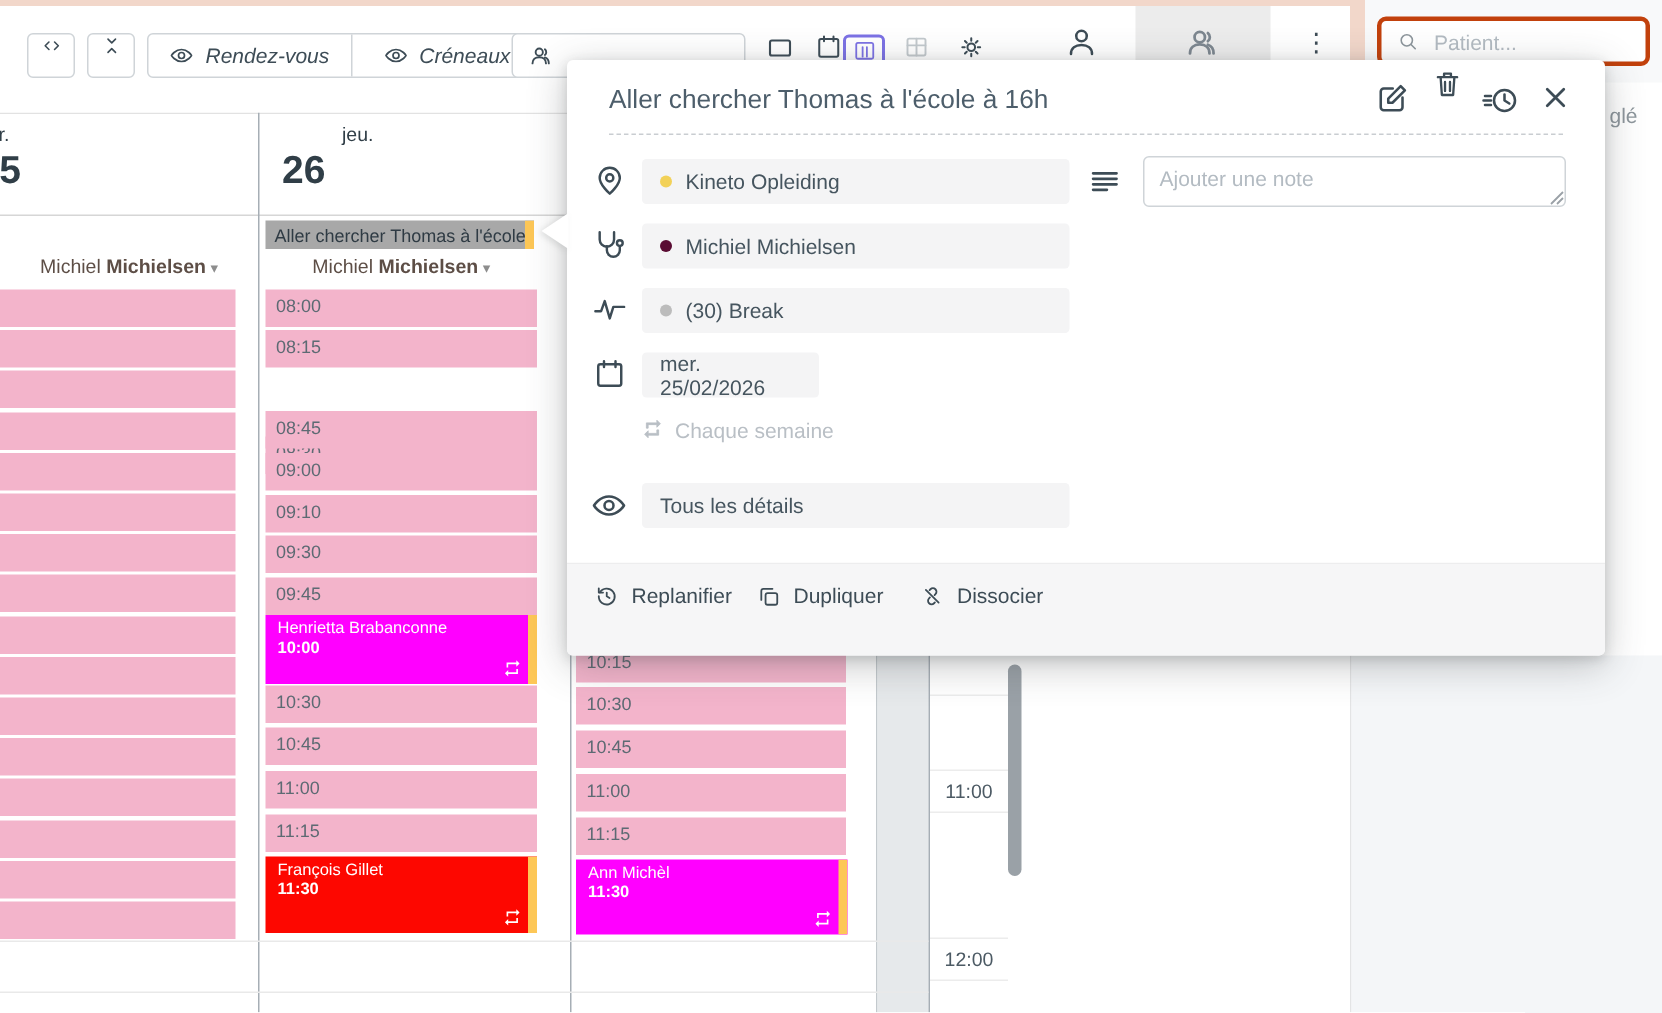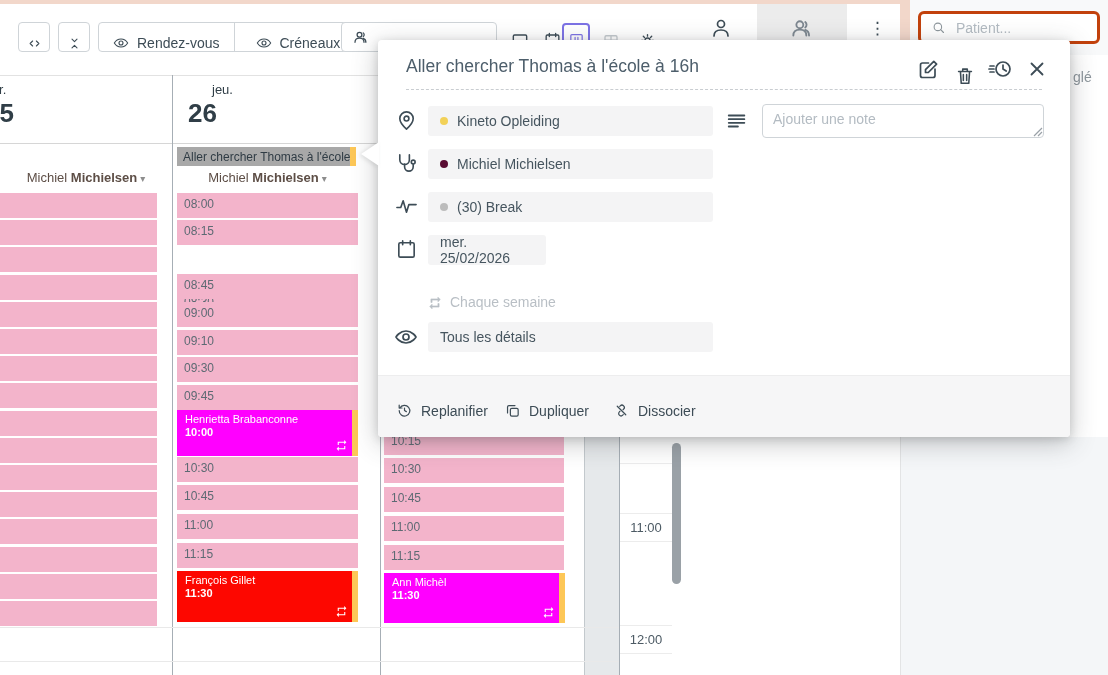--- a/index.html
+++ b/index.html
@@ -7,21 +7,21 @@
         font-family:"Liberation Sans",sans-serif;color:#3d4c56;background:#fff;}
   .abs{position:absolute;}
   svg.ic{stroke:#3d4c56;fill:none;stroke-width:1.7;stroke-linecap:round;stroke-linejoin:round;display:block;}
   svg.icf{fill:#3d4c56;stroke:none;display:block;}
 
   
   .topstrip{left:0;top:0;width:1108px;height:4px;background:#f2d7ca;}
   .tbtn{display:flex;align-items:center;justify-content:center;gap:7px;
         border:1px solid #cfd4d8;border-radius:4px;background:#fff;font-size:14px;color:#3d4c56;box-sizing:border-box;}
   .seg{display:flex;border:1px solid #cfd4d8;border-radius:4px;background:#fff;box-sizing:border-box;}
-  .seg>div{display:flex;align-items:flex-end;justify-content:center;gap:8px;font-size:14px;padding:0 14px;}
+  .seg>div{display:flex;align-items:center;justify-content:center;gap:8px;font-size:14px;padding:0 14px;font-style:italic;}
   .seg>div+div{border-left:1px solid #cfd4d8;padding-left:21px;}
   .tab{display:flex;align-items:center;justify-content:center;}
   .searcharea{background:#f8f9fa;}
   .sinput{display:flex;align-items:center;gap:8px;background:#fff;border:3px solid #c2410c;border-radius:6px;padding:0 10px;box-sizing:border-box;}
   .sinput input{border:none;outline:none;font-size:14px;width:120px;font-family:inherit;color:#3d4c56;background:transparent;}
   .sinput input::placeholder{color:#b3bbc2;}
   .viewbtn{display:flex;align-items:flex-start;justify-content:center;background:#fff;border-radius:4px;box-sizing:border-box;padding-top:4px;}
 
   
   .vline{width:1px;background:#a6aeb5;}
@@ -59,21 +59,21 @@
   .fbtn{position:absolute;display:flex;align-items:center;gap:8px;border:1px solid #c9ced2;border-radius:4px;
         background:#fff;color:#3d4c56;font-size:14px;padding:0 12px;height:30px;box-sizing:border-box;}
   .mfooter{position:absolute;left:0;right:0;bottom:0;height:61px;background:#f6f6f7;border-top:1px solid #ededee;
         border-radius:0 0 4px 4px;}
   .note{position:absolute;border:1px solid #cfd4d8;border-radius:4px;font-family:inherit;font-size:14px;
         color:#46555f;padding:6px 10px;box-sizing:border-box;resize:none;outline:none;}
   .note::placeholder{color:#b3bbc2;}
   .resize-glyph{position:absolute;pointer-events:none;}
   .delbtn{position:absolute;display:flex;align-items:center;justify-content:center;background:#fff;
         border:3px solid var(--c-purple,#7c72e5);border-radius:6px;box-sizing:border-box;}
-  .iconbtn{display:flex;align-items:flex-end;justify-content:center;background:transparent;border:none;padding:0;cursor:pointer;}
+  .iconbtn{display:flex;align-items:flex-start;justify-content:center;background:transparent;border:none;padding:0;cursor:pointer;}
 </style>
 </head>
 <body>
 
 <div class="page">
 
   <div id="grid" class="abs" style="left:0;top:0;width:1108px;height:675px;z-index:1;">
 
     <div class="abs hline" style="left:0;top:75px;width:690px;"></div>
     <div class="abs hline" style="left:0;top:143px;width:378px;background:#d6d6d6;"></div>
@@ -83,21 +83,21 @@
     <div class="abs" style="left:585px;top:437px;width:34px;height:238px;background:#e6e9eb;"></div>
     <div class="abs vline" style="left:619px;top:437px;height:238px;"></div>
     <div class="abs hline" style="left:0;top:627px;width:619px;background:#e9e9e9;"></div>
     <div class="abs hline" style="left:0;top:661px;width:619px;background:#e9e9e9;"></div>
 
     <div class="abs" style="left:0;top:80px;width:46px;height:62px;overflow:hidden;">
       <span class="abs dayabbr" style="left:-19px;top:2px;">mer.</span>
       <span class="abs daynum" style="left:-15px;top:18px;">25</span>
     </div>
     <div class="abs" style="left:188px;top:80px;width:120px;height:62px;">
-      <span class="abs dayabbr" style="left:0;top:2px;padding-left:24px;">jeu.</span>
+      <span class="abs dayabbr" style="left:16px;top:2px;padding-left:24px;">jeu.</span>
       <span class="abs daynum" style="left:0;top:18px;">26</span>
     </div>
 
     <div class="chip" style="left:177px;top:147px;width:179px;height:19px;">
       <span>Aller chercher Thomas à l'école à</span>
 
       <div class="stripe"></div>
     </div>
 
     <div class="abs mlabel" style="left:0;top:170px;width:172px;">

